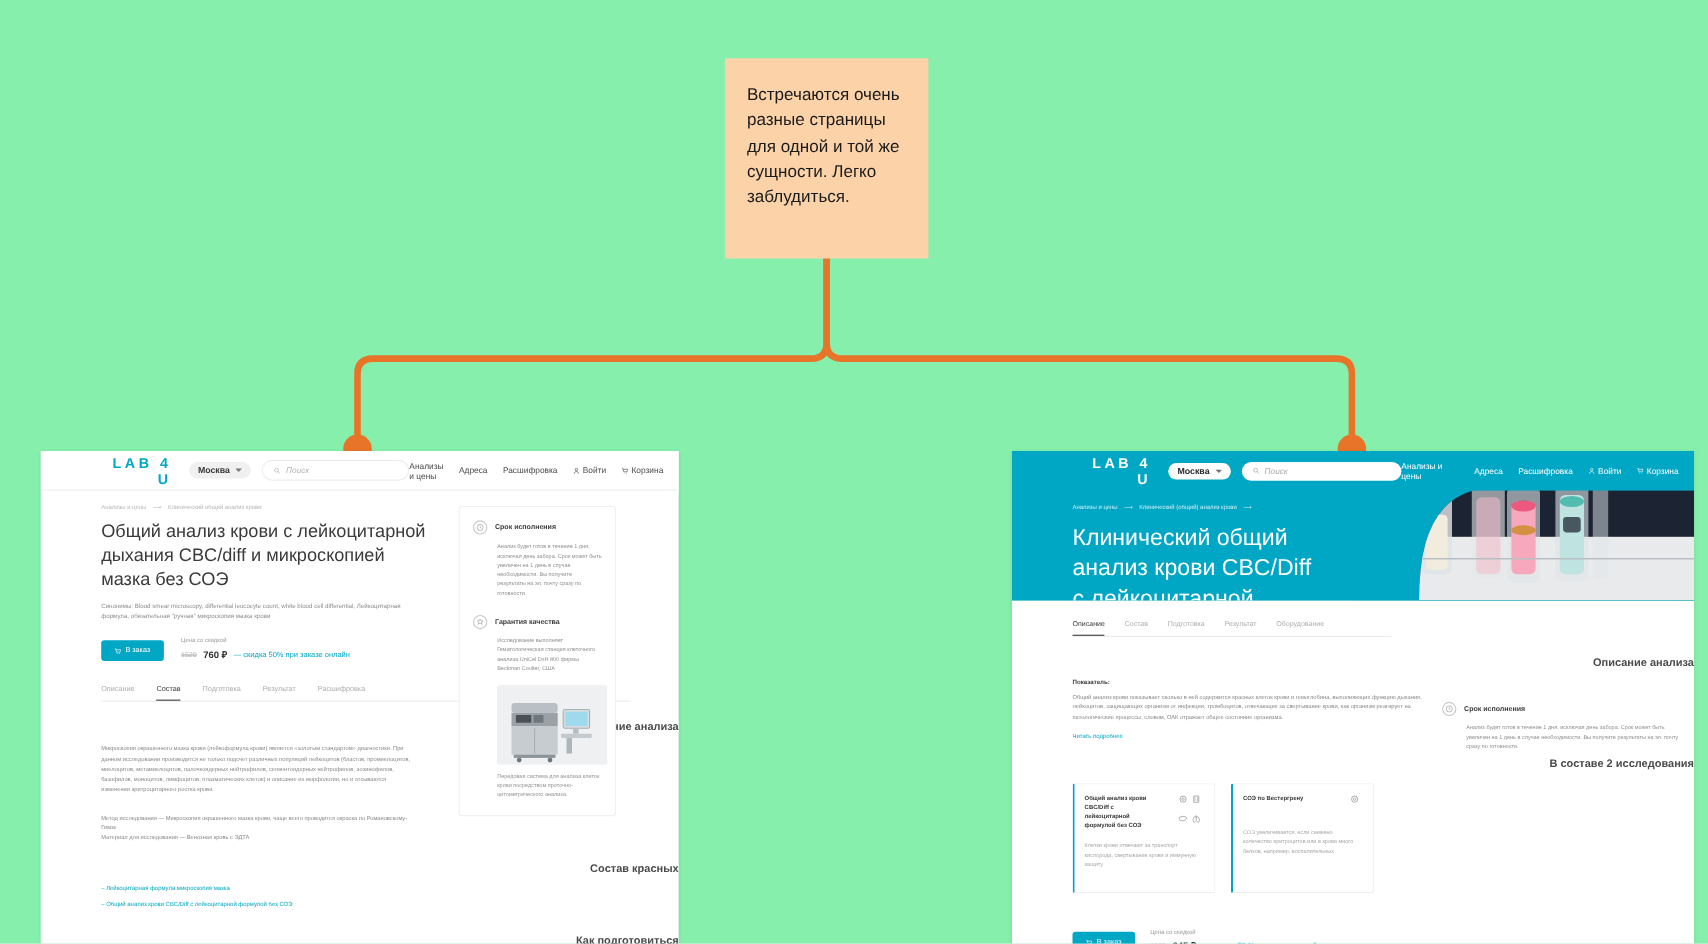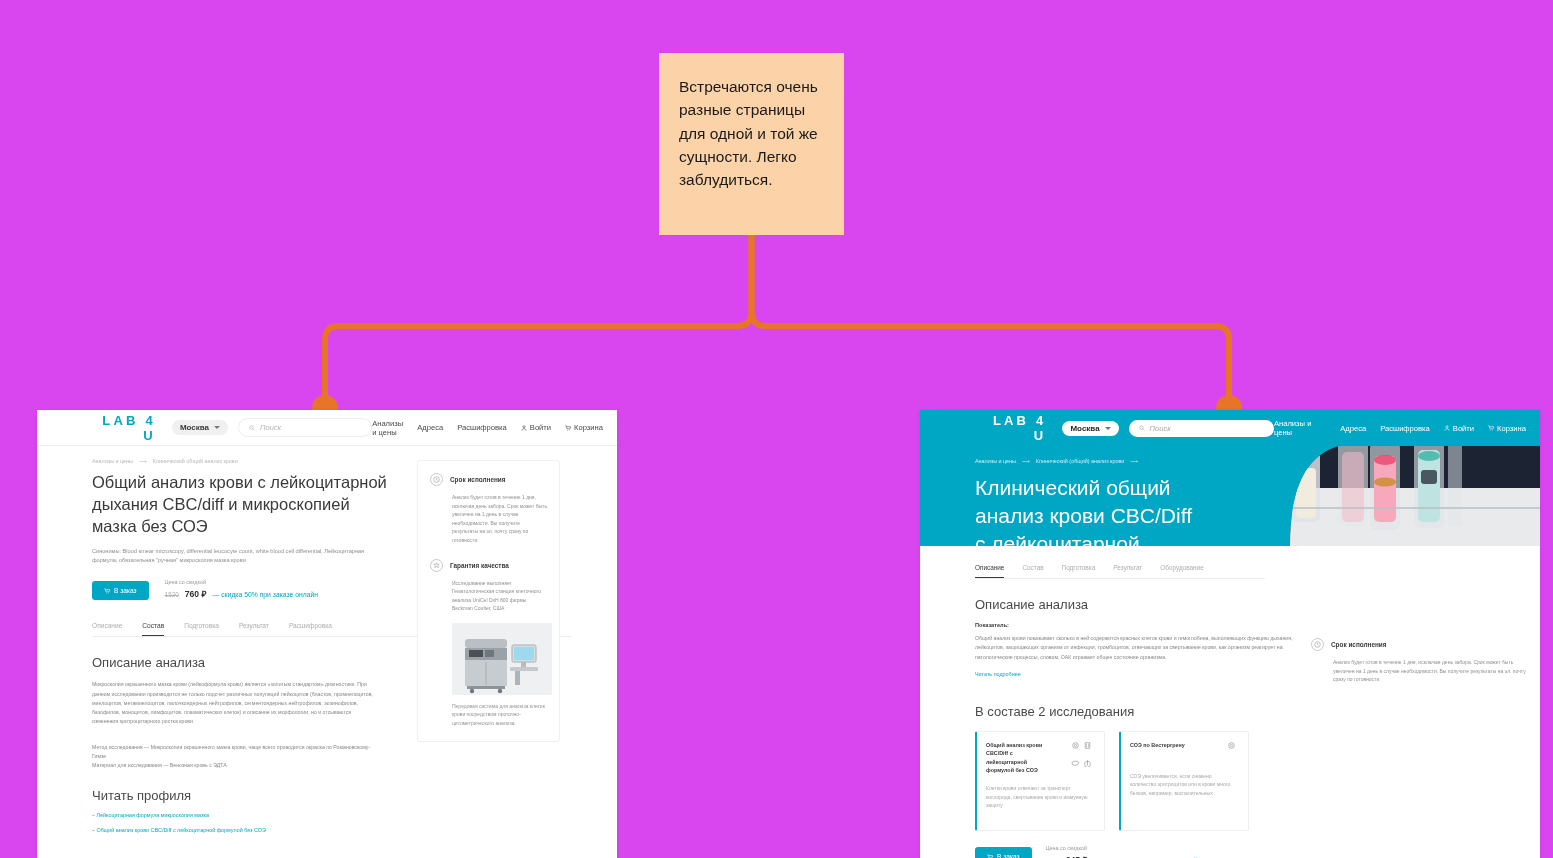--- a/index.html
+++ b/index.html
@@ -2,21 +2,21 @@
 <html><head>
 <meta charset="utf-8">
 <style>
   * { box-sizing: border-box; margin: 0; padding: 0; }
   html, body {
     width: 1553px; height: 858px;
     background: #f5f5f5;
     font-family: "Liberation Sans", sans-serif;
     overflow: hidden;
   }
-  .canvas { position: relative; width: 1553px; height: 858px; background: #d946ef; }
+  .canvas { position: relative; width: 1553px; height: 858px; background: #86efac; }
 
   
   .connector { position: absolute; left: 0; top: 0; width: 1553px; height: 858px; pointer-events: none; }
 
   
   .note {
     position: absolute;
     padding: 22px 20px 18px 20px;
     font-size: 15.5px;
     line-height: 1.5;
@@ -75,21 +75,21 @@
   .price-row { display: flex; align-items: center; gap: 6px; margin-top: 3px; font-size: 7.6px; }
   .old { color: #b0b0b0; text-decoration: line-through; font-size: 6.4px; }
   .new { color: #2f2f2f; font-weight: 700; font-size: 8.6px; }
   .disc { color: #00a7c4; font-size: 6.8px; }
 
   .tabs { display: flex; gap: 20px; margin-top: 22px; border-bottom: 1px solid #ececec;
           width: 480px; font-size: 6.6px; }
   .tab { padding-bottom: 6px; color: #aeaeae; cursor: pointer; }
   .tab.on { color: #3a3a3a; border-bottom: 1.6px solid #3a3a3a; }
 
-  .h2 { font-size: 13px; color: #4a4a4a; margin-top: 18px; font-weight: 400; }
+  .h2 { font-size: 10px; color: #4a4a4a; margin-top: 18px; font-weight: 700; text-align: right; }
   .para { font-size: 5.2px; line-height: 1.78; color: #878787; margin-top: 10px; width: 285px; }
   .bold-lbl { font-size: 5.6px; font-weight: 700; color: #3a3a3a; margin-top: 10px; }
   .lnk { display: block; font-size: 5.4px; color: #00a7c4; margin-top: 9px; text-decoration: none; }
 
   
   .l-card { position: absolute; left: 417px; top: 460px; width: 143px; background: #fff;
             border: 1px solid #f0f0f0; border-radius: 3px; padding: 12px 12px 14px; }
   .card-hd { display: flex; align-items: center; gap: 7px; }
   .card-ttl { font-size: 6.4px; color: #3a3a3a; font-weight: 600; }
   .card-txt { font-size: 5px; line-height: 1.72; color: #909090; margin: 7px 0 0 22px; }
@@ -204,21 +204,21 @@
         <div class="tab">Подготовка</div>
         <div class="tab">Результат</div>
         <div class="tab">Расшифровка</div>
       </div>
 
       <h2 class="h2">Описание анализа</h2>
       <p class="para">Микроскопия окрашенного мазка крови (лейкоформула крови) является «золотым стандартом» диагностики. При данном исследовании производится не только подсчет различных популяций лейкоцитов (бластов, промиелоцитов, миелоцитов, метамиелоцитов, палочкоядерных нейтрофилов, сегментоядерных нейтрофилов, эозинофилов, базофилов, моноцитов, лимфоцитов, плазматических клеток) и описание их морфологии, но и отсываются изменения эритроцитарного ростка крови.</p>
       <p class="para" style="margin-top:16px">Метод исследования — Микроскопия окрашенного мазка крови, чаще всего проводится окраска по Романовскому-Гимзе</p>
       <p class="para" style="margin-top:0">Материал для исследования — Венозная кровь с ЭДТА</p>
 
-      <h2 class="h2">Читать профиля</h2>
+      <h2 class="h2">Состав красных</h2>
       <a class="lnk">– Лейкоцитарная формула микроскопия мазка</a>
       <a class="lnk">– Общий анализ крови CBC/Diff с лейкоцитарной формулой без СОЭ</a>
 
       <h2 class="h2" style="margin-top:24px">Как подготовиться</h2>
     </div>
 
     <div class="l-card" style="left:380px; top:50px; position:absolute;">
       <div class="card-hd">
         <span class="circ-ic">
           <svg width="7" height="7" viewBox="0 0 16 16">
@@ -366,21 +366,21 @@
         <div class="tab">Подготовка</div>
         <div class="tab">Результат</div>
         <div class="tab">Оборудование</div>
       </div>
 
       <h2 class="h2">Описание анализа</h2>
       <div class="bold-lbl">Показатель:</div>
       <p class="para" style="width:330px;margin-top:6px">Общий анализ крови показывает сколько в ней содержится красных клеток крови и гемоглобина, выполняющих функцию дыхания, лейкоцитов, защищающих организм от инфекции, тромбоцитов, отвечающих за свертывание крови, как организм реагирует на патологические процессы, словом, ОАК отражает общее состояние организма.</p>
       <a class="lnk">Читать подробнее</a>
 
-      <h2 class="h2" style="margin-top:27px">В составе 2 исследования</h2>
+      <h2 class="h2" style="margin-top:16px">В составе 2 исследования</h2>
 
       <div class="study-wrap">
         <div class="study">
           <div class="study-top">
             <div class="study-nm">Общий анализ крови CBC/Diff с лейкоцитарной формулой без СОЭ</div>
             <div class="study-ic">
               <svg width="9" height="9" viewBox="0 0 16 16">
                 <circle cx="8" cy="8" r="5" fill="none" stroke="#8a8a8a" stroke-width="1.1"></circle>
                 <circle cx="8" cy="8" r="2" fill="none" stroke="#8a8a8a" stroke-width="1"></circle>
               </svg>

